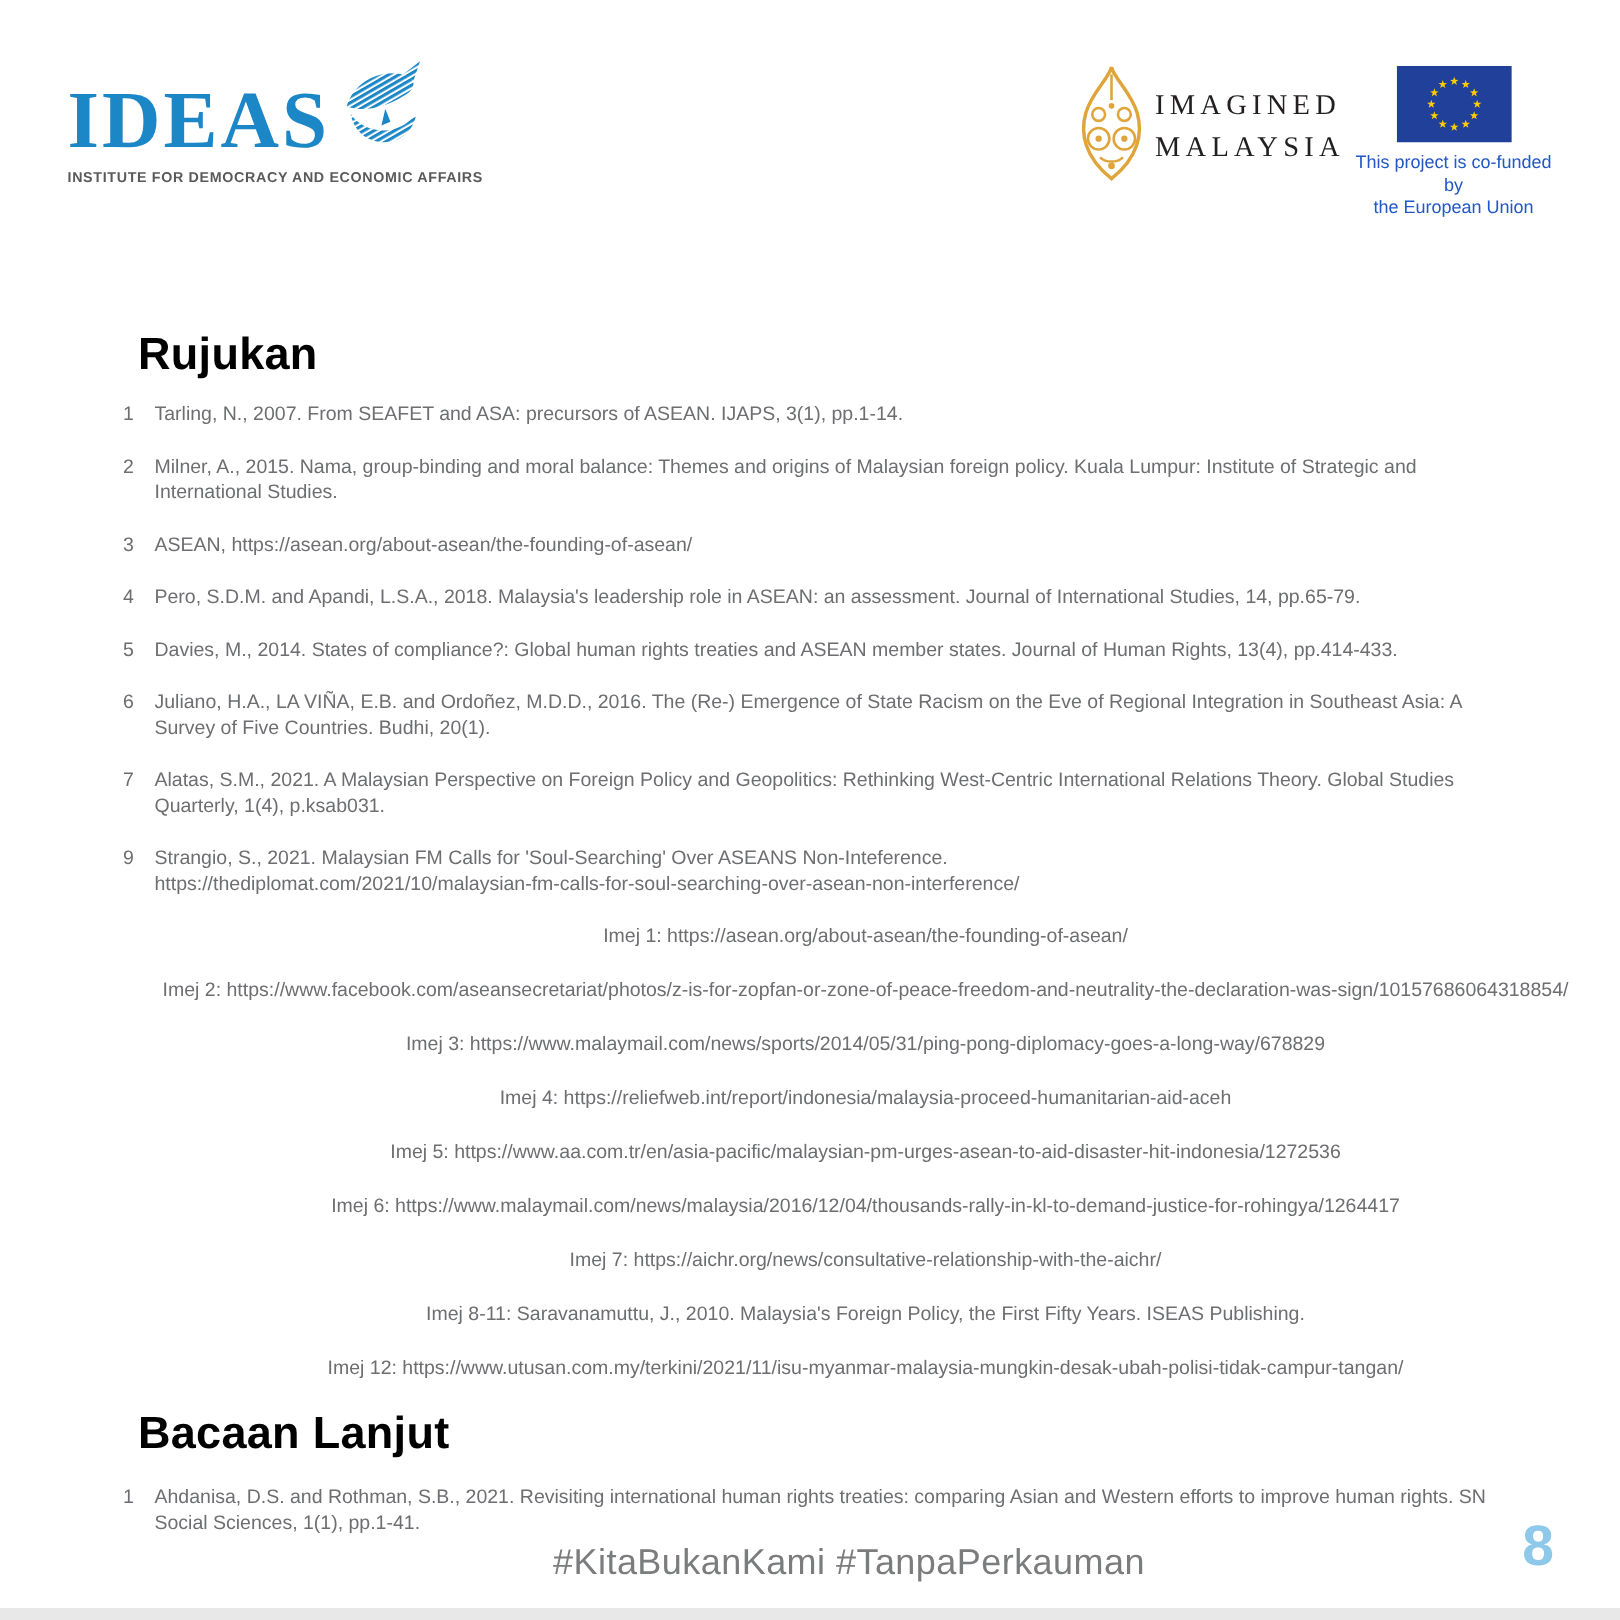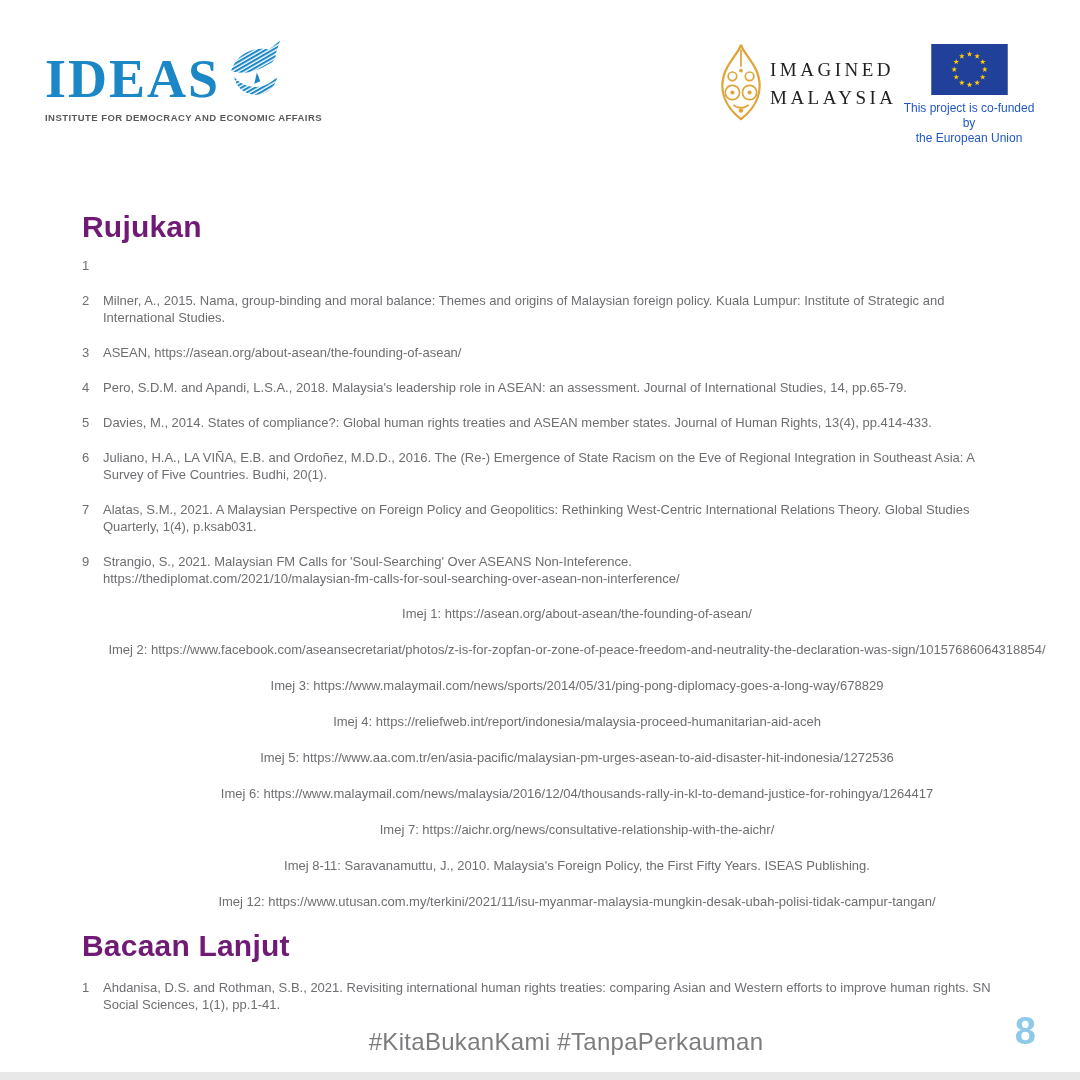--- a/index.html
+++ b/index.html
@@ -34,21 +34,21 @@
   .eu-flag { display:block; margin:0 auto; }
   .eu-caption {
     margin-top:6px; color:#2257c5; font-size:12px; font-weight:400;
     line-height:1.25; white-space:pre-line;
   }
 
   
   .content { position:absolute; left:82px; top:210px; width:928px; }
 
   .section-title {
-    margin:0; color:#701a75; font-size:30px; font-weight:700;
+    margin:10px; color:#000000; font-size:30px; font-weight:700;
     letter-spacing:0.2px; line-height:1.15;
   }
   .section-title.first { margin-bottom:12px; }
   .section-title.mid   { margin-top:10px; margin-bottom:16px; }
 
   .ref-list { list-style:none; margin:0; padding:0; font-size:13px; line-height:17px; }
   .ref-item { display:flex; margin-bottom:18px; }
   .ref-num  { flex:none; width:21px; color:#6d6e71; }
   .ref-text { white-space:pre-line; }
 
@@ -141,20 +141,21 @@
     <div class="eu-caption">This project is co-funded by
 the European Union</div>
   </div>
 
   <div class="content">
 
     <h2 class="section-title first">Rujukan</h2>
     <ol class="ref-list">
       <li class="ref-item">
         <span class="ref-num">1</span>
+        <span class="ref-text">Tarling, N., 2007. From SEAFET and ASA: precursors of ASEAN. IJAPS, 3(1), pp.1-14.</span>
       </li>
       <li class="ref-item">
         <span class="ref-num">2</span>
         <span class="ref-text">Milner, A., 2015. Nama, group-binding and moral balance: Themes and origins of Malaysian foreign policy. Kuala Lumpur: Institute of Strategic and International Studies.</span>
       </li>
       <li class="ref-item">
         <span class="ref-num">3</span>
         <span class="ref-text">ASEAN, https://asean.org/about-asean/the-founding-of-asean/</span>
       </li>
       <li class="ref-item">

